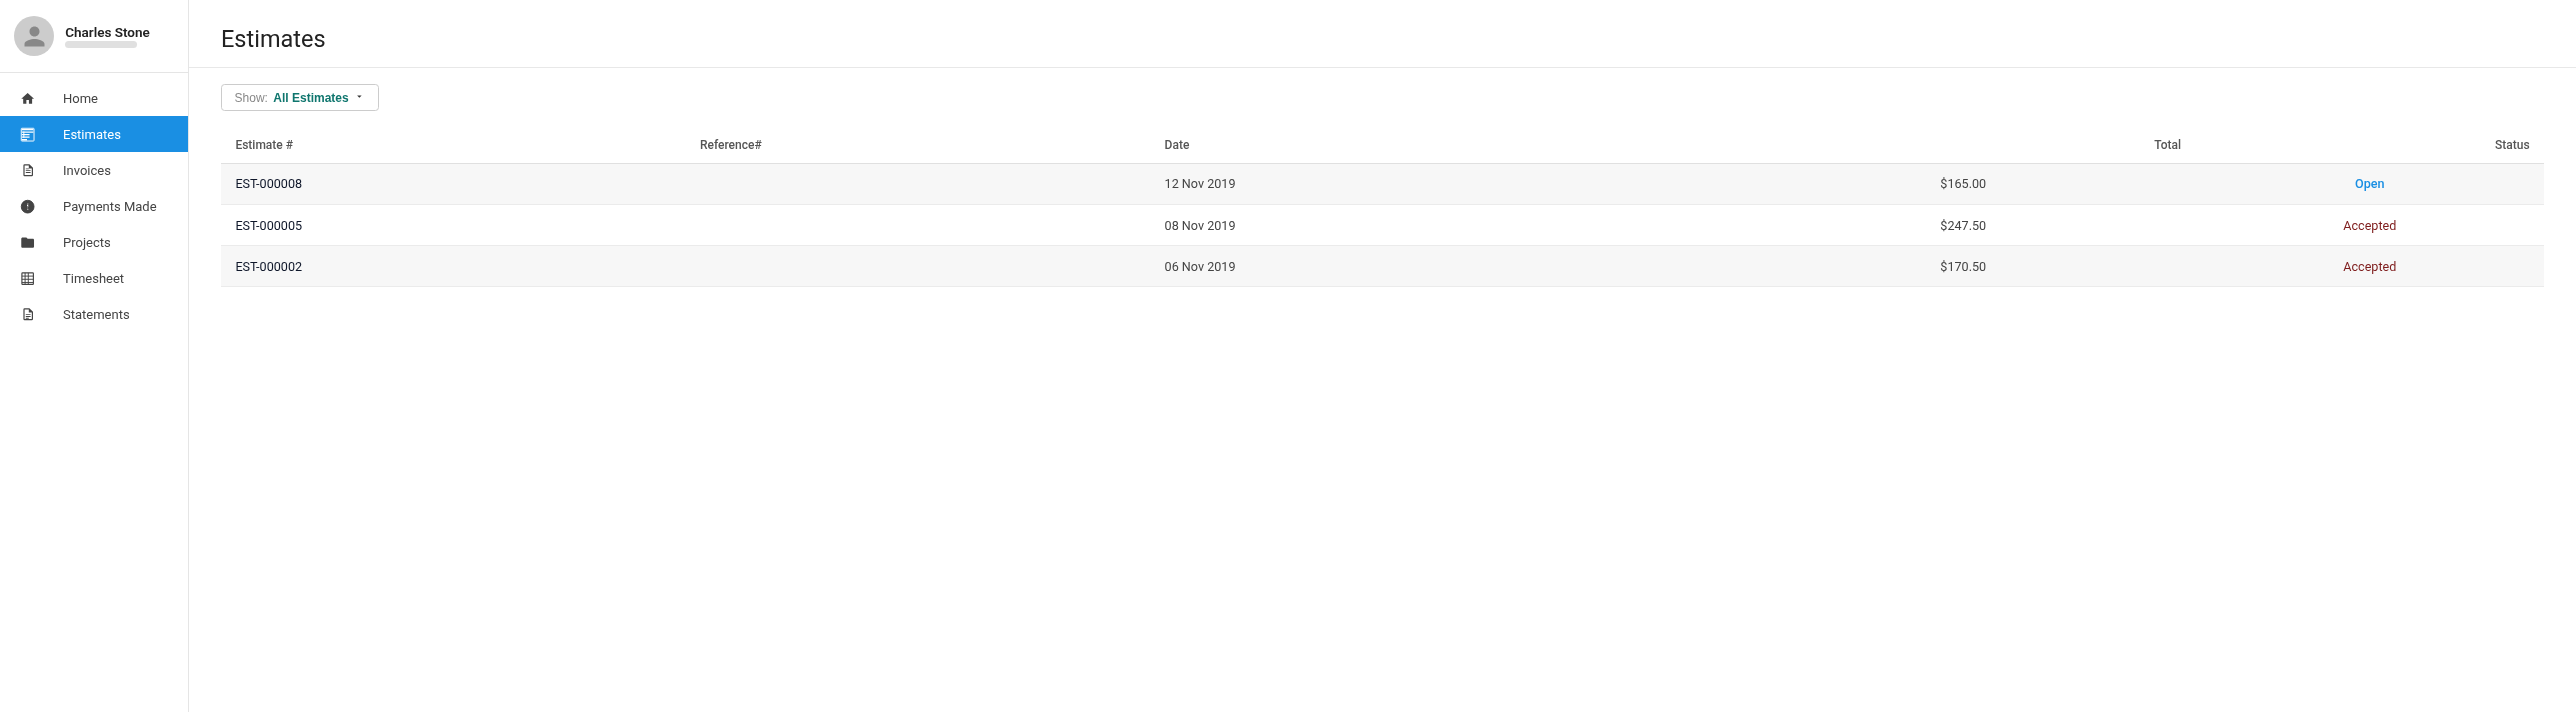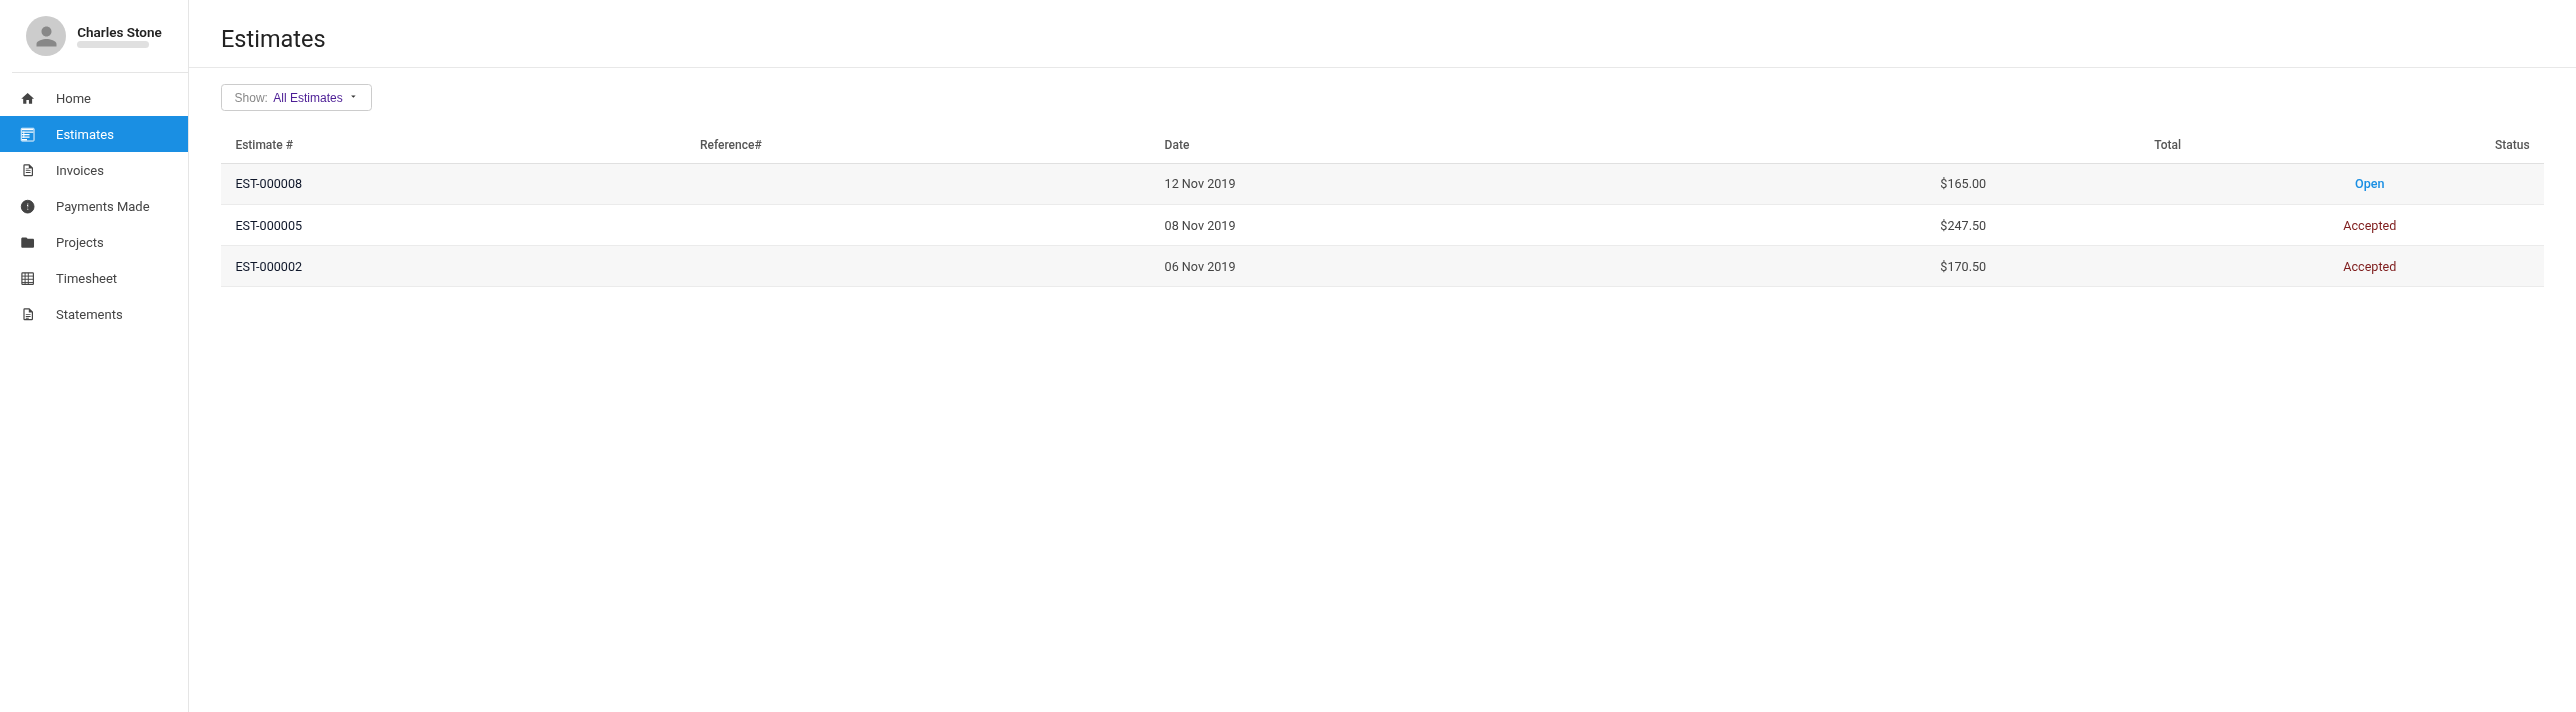--- a/index.html
+++ b/index.html
@@ -21,21 +21,20 @@
       display: flex;
       flex-direction: column;
     }
 
     .sidebar-profile {
       display: flex;
       align-items: center;
       padding: 16px 14.4px;
       border-bottom: 0.9px solid #e5e5e5;
       gap: 10.8px;
-      margin-left: 12px;
     }
 
     .avatar-circle {
       width: 40px;
       height: 40px;
       border-radius: 50%;
       background: #ccc;
       display: flex;
       align-items: center;
       justify-content: center;
@@ -71,21 +70,21 @@
 
     .sidebar-nav {
       display: flex;
       flex-direction: column;
       padding-top: 7.2px;
     }
 
     .nav-item {
       display: flex;
       align-items: center;
-      gap: 20px;
+      gap: 27px;
       padding: 10px 18px;
       cursor: pointer;
       color: #444;
       font-size: 13px;
       border-left: 2.7px solid transparent;
       text-decoration: none;
       text-align: center;
     }
 
     .nav-item.active {
@@ -139,22 +138,22 @@
       font-size: 12px;
       color: #333;
     }
 
     .filter-label {
       color: #888;
       font-size: 12px;
     }
 
     .filter-value {
-      font-weight: 400;
-      color: #4c1d95;
+      font-weight: 700;
+      color: #0f766e;
     }
 
     
     .table-container {
       padding: 0 32px;
       flex: 1;
     }
 
     table {
       width: 100%;

